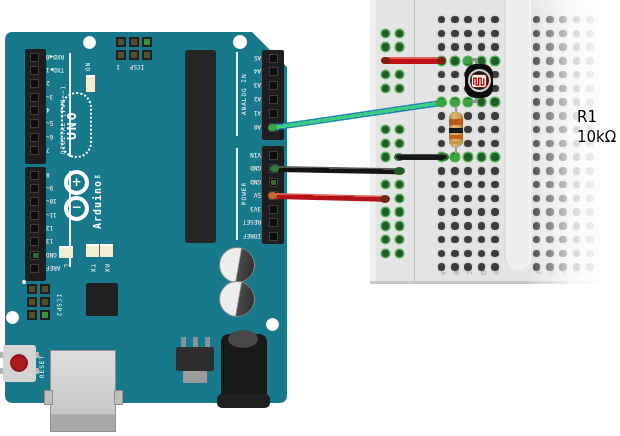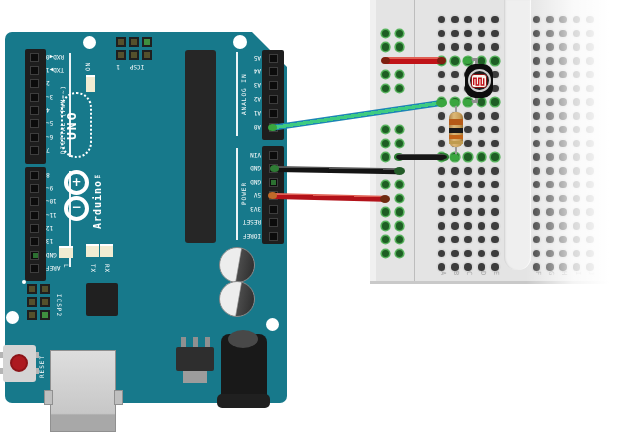--- a/index.html
+++ b/index.html
@@ -492,14 +492,18 @@
                 background:linear-gradient(90deg,#b08448,#dcb877 35%,#caa05a 75%,#9c7436);"></div>
     <div class="abs" style="left:449px;top:119px;width:13.6px;height:5.5px;background:#b55a17;"></div>
     <div class="abs" style="left:449px;top:127.5px;width:13.6px;height:5px;background:#181818;"></div>
     <div class="abs" style="left:449px;top:135px;width:13.6px;height:4px;background:#c26418;"></div>
     <div class="abs" style="left:449px;top:141px;width:13.6px;height:3px;background:#bf9b4f;"></div>
   </div>
 
   <div id="fade" class="abs" style="left:526px;top:0;width:94px;height:300px;
               background:linear-gradient(90deg,rgba(255,255,255,0),rgba(255,255,255,.8) 50%,#fff 88%);"></div>
 
+  <div id="annotation" class="abs" style="left:577px;top:107px;color:#000;font:15px/20px 'DejaVu Sans',sans-serif;">
+    <div>R1</div>
+    <div>10kΩ</div>
+  </div>
 
 </div>
 
 </body></html>

